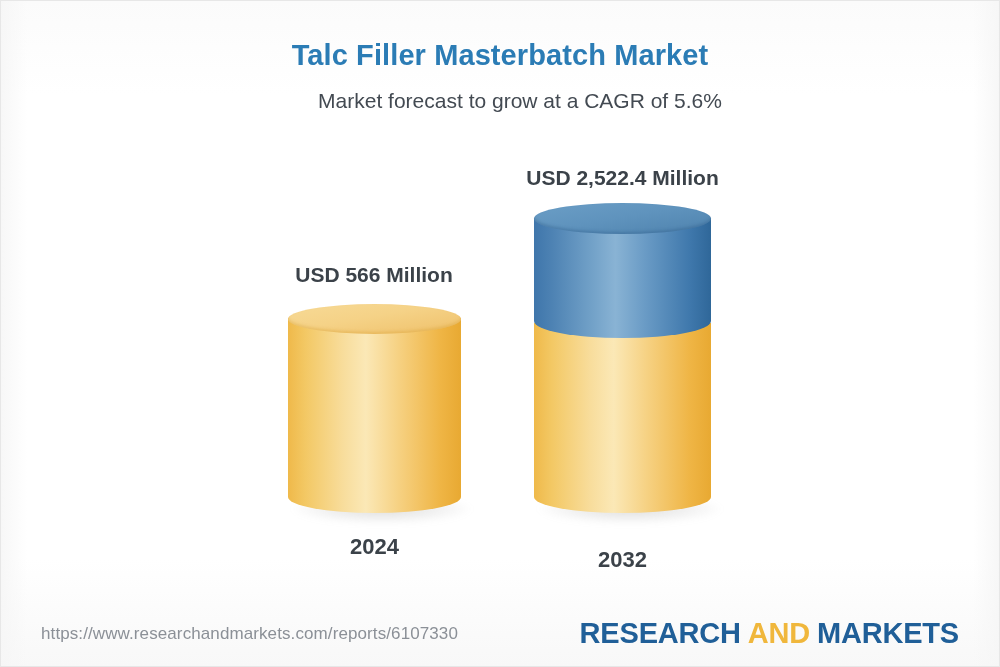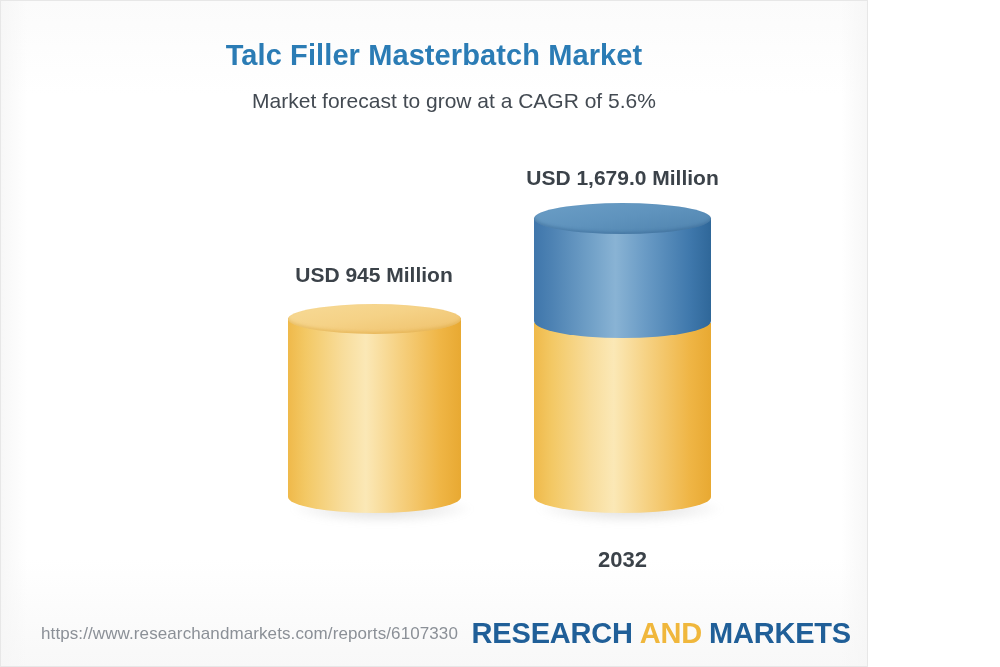--- a/index.html
+++ b/index.html
@@ -10,21 +10,21 @@
     width: 1000px;
     height: 667px;
     overflow: hidden;
     font-family: "Liberation Sans", sans-serif;
     background: #ffffff;
   }
 
   
   .canvas {
     position: relative;
-    width: 868px;
+    width: 1000px;
     height: 667px;
     box-sizing: border-box;
     border: 1px solid #e7e7e7;
     background:
       linear-gradient(180deg, #fbfbfb 0%, #ffffff 14%, #ffffff 84%, #f8f8f8 100%);
   }
   .canvas::before {
     content: "";
     position: absolute;
     left: 0; top: 0; right: 0; bottom: 0;
@@ -143,21 +143,21 @@
   .footer-url {
     position: absolute;
     left: 40px;
     bottom: 22px;
     font-size: 17px;
     color: #8b9097;
     letter-spacing: .1px;
   }
   .logo {
     position: absolute;
-    right: 16px;
+    right: 40px;
     bottom: 18px;
     text-align: right;
     line-height: 1;
   }
   .logo-main {
     font-size: 29px;
     font-weight: bold;
     color: #205f98;
     letter-spacing: -.2px;
     white-space: nowrap;
@@ -177,35 +177,36 @@
 </head>
 <body>
 
 <div class="canvas">
 
   <div class="title">Talc Filler Masterbatch Market</div>
   <div class="subtitle">Market forecast to grow at a CAGR of 5.6%</div>
 
   <div class="plot">
 
-    <div class="value-label" style="left:273px; top:262px; width:200px;">USD 945 Million</div>
+    <div class="value-label" style="left:273px; top:262px; width:200px;">USD 566 Million</div>
 
     <div class="cyl" style="left:287px; top:303px; width:173px; height:215px;">
 
       <div class="cyl-shadow" style="left:4px; top:190px; width:180px; height:30px;"></div>
 
       <div class="cyl-body gold-body" style="left:0px; top:14px; width:173px; height:195px;
                   border-bottom-left-radius:86px 16px;
                   border-bottom-right-radius:86px 16px;"></div>
 
       <div class="cyl-top gold-top" style="left:0px; top:0px; width:173px; height:30px;"></div>
     </div>
 
-
-    <div class="value-label" style="left:513px; top:165px; width:217px;">USD 1,679.0 Million</div>
+    <div class="year-label" style="left:275px; top:533px; width:197px;">2024</div>
+
+    <div class="value-label" style="left:513px; top:165px; width:217px;">USD 2,522.4 Million</div>
 
     <div class="cyl" style="left:533px; top:202px; width:177px; height:316px;">
 
       <div class="cyl-shadow" style="left:4px; top:291px; width:184px; height:30px;"></div>
 
       <div class="cyl-body gold-body" style="left:0px; top:120px; width:177px; height:190px;
                   border-bottom-left-radius:88px 16px;
                   border-bottom-right-radius:88px 16px;"></div>
 
       <div class="cyl-body blue-body" style="left:0px; top:15px; width:177px; height:120px;

